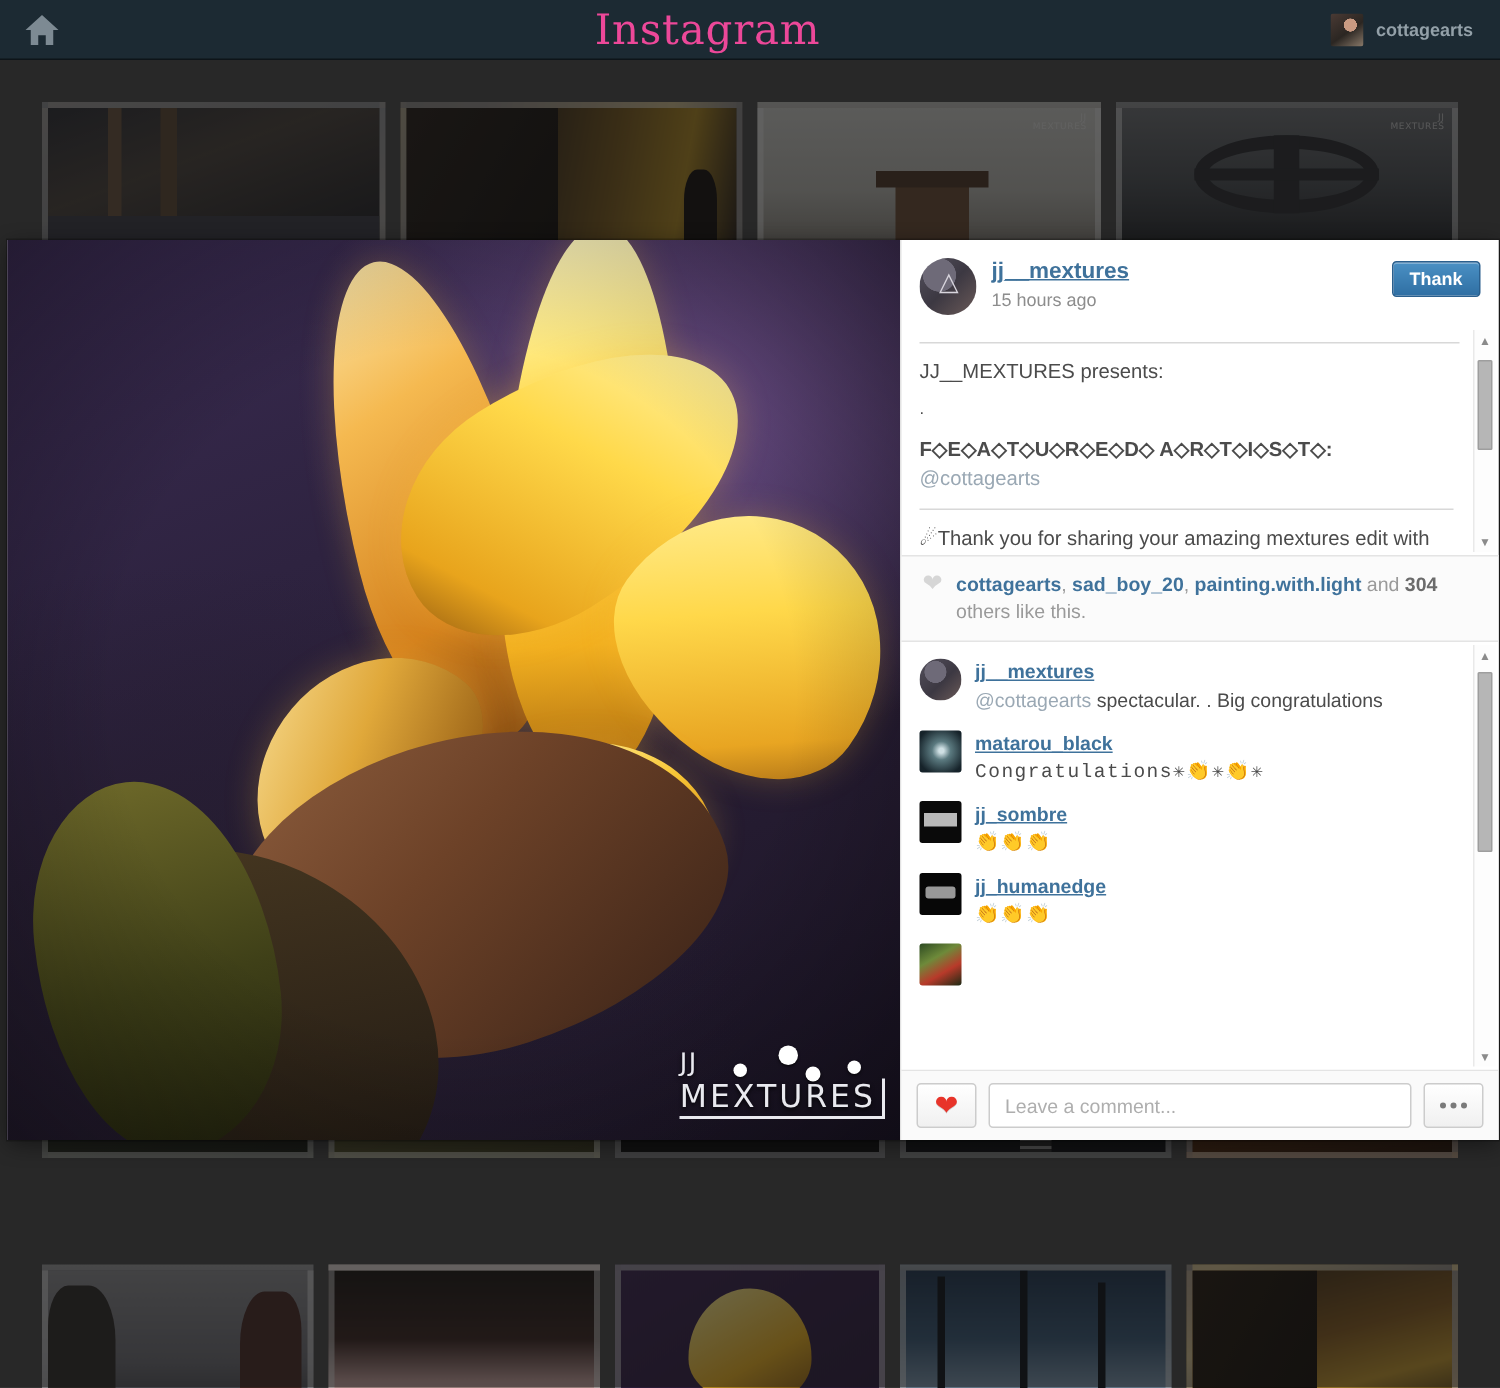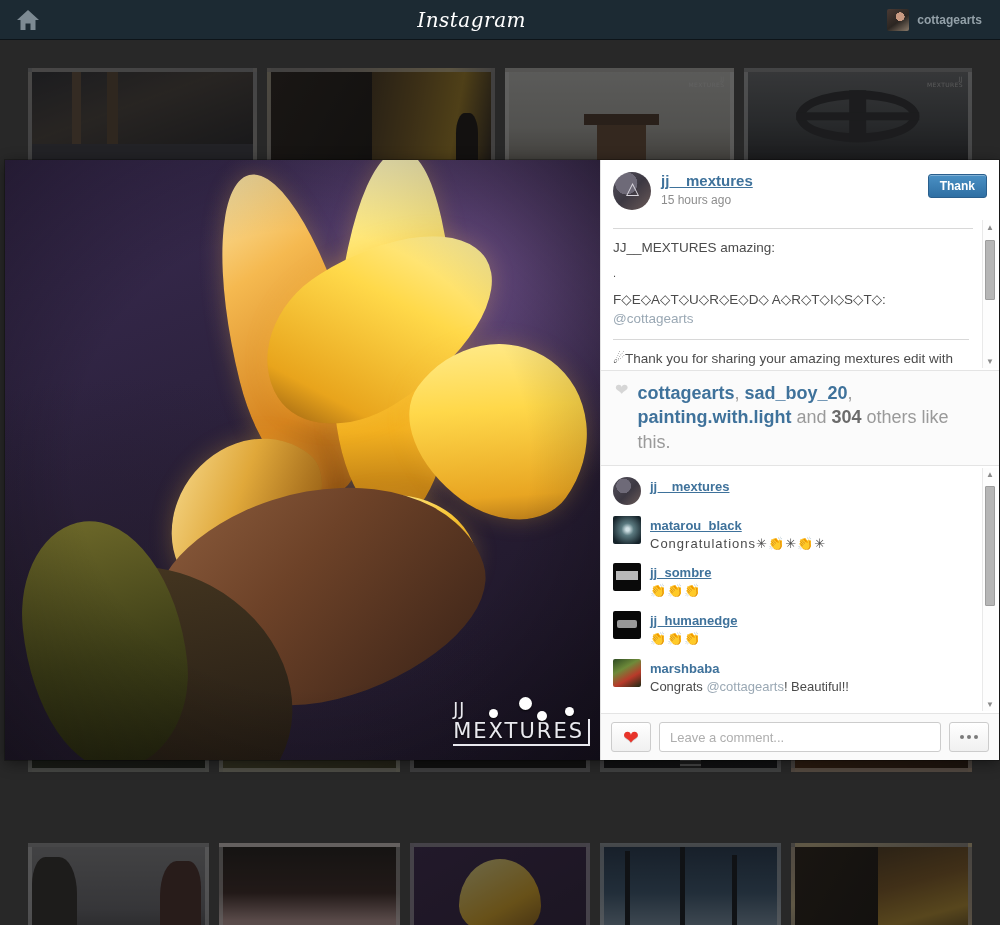--- a/index.html
+++ b/index.html
@@ -48,23 +48,22 @@
     background: #1c2a33;
     border-bottom: 1px solid #0d1419;
     display: flex; align-items: center;
     z-index: 40;
   }
   #topnav .nav-left { width: 56px; display:flex; justify-content:center; }
   #topnav .nav-mid { flex: 1; text-align: center; }
   #topnav .nav-right { display:flex; align-items:center; gap:8px; padding-right: 18px; }
   .brand {
     font-family: "DejaVu Serif", serif;
-    font-style: italic;
-    font-size: 20px;
-    color: #ffffff;
+    font-size: 28px;
+    color: #ec4899;
     letter-spacing: .5px;
   }
   .home-icon svg { display:block; }
   .nav-avatar {
     width: 22px; height: 22px; border-radius: 2px;
     background:
       radial-gradient(circle at 60% 35%, #c99a82 0 22%, transparent 23%),
       linear-gradient(145deg,#4a3a34 0%, #2b2622 55%, #8a7a6a 100%);
   }
   .nav-user { font-size: 12px; color: #93a0a8; font-weight: bold; }
@@ -201,21 +200,21 @@
 
   
   #likes-bar {
     display:flex; gap: 9px; align-items: flex-start;
     padding: 10px 14px 11px 14px;
     border-top: 1px solid #e4e4e4;
     border-bottom: 1px solid #e4e4e4;
     background: #fbfbfb;
   }
   #likes-heart { color:#d6d6d6; font-size: 16px; line-height:1; margin-top:1px; }
-  #likes-text { font-size: 18px; color:#9a9a9a; line-height:1.35; }
+  #likes-text { font-size: 13px; color:#9a9a9a; line-height:1.35; }
   #likes-text b { color:#3f729b; }
   #likes-text .cnt { color:#6b6b6b; font-weight:bold; }
 
   
   #comments-area {
     position: relative;
     flex: 1; min-height: 0;
     overflow: hidden;
     background:#fff;
     padding: 8px 26px 0 12px;
@@ -223,21 +222,21 @@
   .comment {
     display:flex; gap: 9px; padding: 3px 0 8px 0;
   }
   .c-av { width:28px; height:28px; flex:0 0 28px; background:#222; border-radius:2px; overflow:hidden; position:relative; }
   .c-av.round { border-radius:50%; }
   .c-body { flex:1; min-width:0; }
   .c-user { font-size:13px; font-weight:bold; color:#3f729b; text-decoration:underline; display:inline-block; }
   .c-user.nound { text-decoration:none; }
   .c-text { font-size:13px; color:#4b4b4b; line-height:1.35; margin-top:1px; }
   .c-text .m { color:#9aa8b4; }
-  .emo { font-family:Liberation Sans, sans-serif; letter-spacing:1px; }
+  .emo { font-family:Liberation Mono, monospace; letter-spacing:1px; }
 
   
   #composer {
     display:flex; align-items:center; gap: 8px;
     padding: 8px 10px;
     border-top: 1px solid #e4e4e4;
     background: #fafafa;
   }
   #like-btn {
     width: 40px; height: 30px;
@@ -418,23 +417,23 @@
       <div class="hdr-text">
         <a id="post-username" href="#">jj__mextures</a>
         <div id="post-time">15 hours ago</div>
       </div>
       <button id="follow-btn">Thank</button>
     </div>
 
     <div id="caption-area">
       <div class="cap-rule"></div>
       <div id="caption-inner">
-        <div class="cap-line">JJ__MEXTURES amazing:</div>
+        <div class="cap-line">JJ__MEXTURES presents:</div>
         <div class="cap-line cap-dot" style="margin-top:8px;">.</div>
-        <div class="cap-line" style="margin-top:8px;">F◇E◇A◇T◇U◇R◇E◇D◇ A◇R◇T◇I◇S◇T◇:</div>
+        <div class="cap-line" style="margin-top:8px;font-weight:bold;">F◇E◇A◇T◇U◇R◇E◇D◇ A◇R◇T◇I◇S◇T◇:</div>
         <div class="cap-line">
           <span class="cap-link">@cottagearts</span>
         </div>
         <div class="cap-rule"></div>
         <div class="cap-line">☄Thank you for sharing your amazing mextures edit with us.</div>
       </div>
       <div class="sbar">
         <div class="arr">▲</div>
         <div class="track">
           <div class="thumb" style="top:6px;height:60px;"></div>
@@ -452,20 +451,21 @@
         <span>others like this.</span>
       </div>
     </div>
 
     <div id="comments-area">
 
       <div class="comment">
         <div class="c-av round" style="background:radial-gradient(circle at 38% 32%,#6e6a78 0 28%,transparent 29%),linear-gradient(135deg,#53505c,#3c3842 55%,#6a5a58);"></div>
         <div class="c-body">
           <a class="c-user" href="#">jj__mextures</a>
+          <div class="c-text"><span class="m">@cottagearts</span><span> spectacular. . Big congratulations</span></div>
         </div>
       </div>
 
       <div class="comment">
         <div class="c-av" style="background:radial-gradient(circle at 52% 48%,#cfe0e4 0 8%,#5b7a80 30%,#16232a 80%);"></div>
         <div class="c-body">
           <a class="c-user" href="#">matarou_black</a>
           <div class="c-text emo">Congratulations✳👏✳👏✳</div>
         </div>
       </div>
@@ -486,24 +486,20 @@
         </div>
         <div class="c-body">
           <a class="c-user" href="#">jj_humanedge</a>
           <div class="c-text emo">👏👏👏</div>
         </div>
       </div>
 
 
       <div class="comment">
         <div class="c-av" style="background:linear-gradient(150deg,#2d4a22 0%,#6e8a3a 35%,#b83a2a 65%,#1c2a14 100%);"></div>
-        <div class="c-body">
-          <a class="c-user nound" href="#">marshbaba</a>
-          <div class="c-text"><span>Congrats </span><span class="m">@cottagearts</span><span>! Beautiful!!</span></div>
-        </div>
       </div>
 
       <div class="sbar">
         <div class="arr">▲</div>
         <div class="track">
           <div class="thumb" style="top:4px;height:120px;"></div>
         </div>
         <div class="arr" style="position:absolute;bottom:0;left:0;right:0;">▼</div>
       </div>
     </div>

